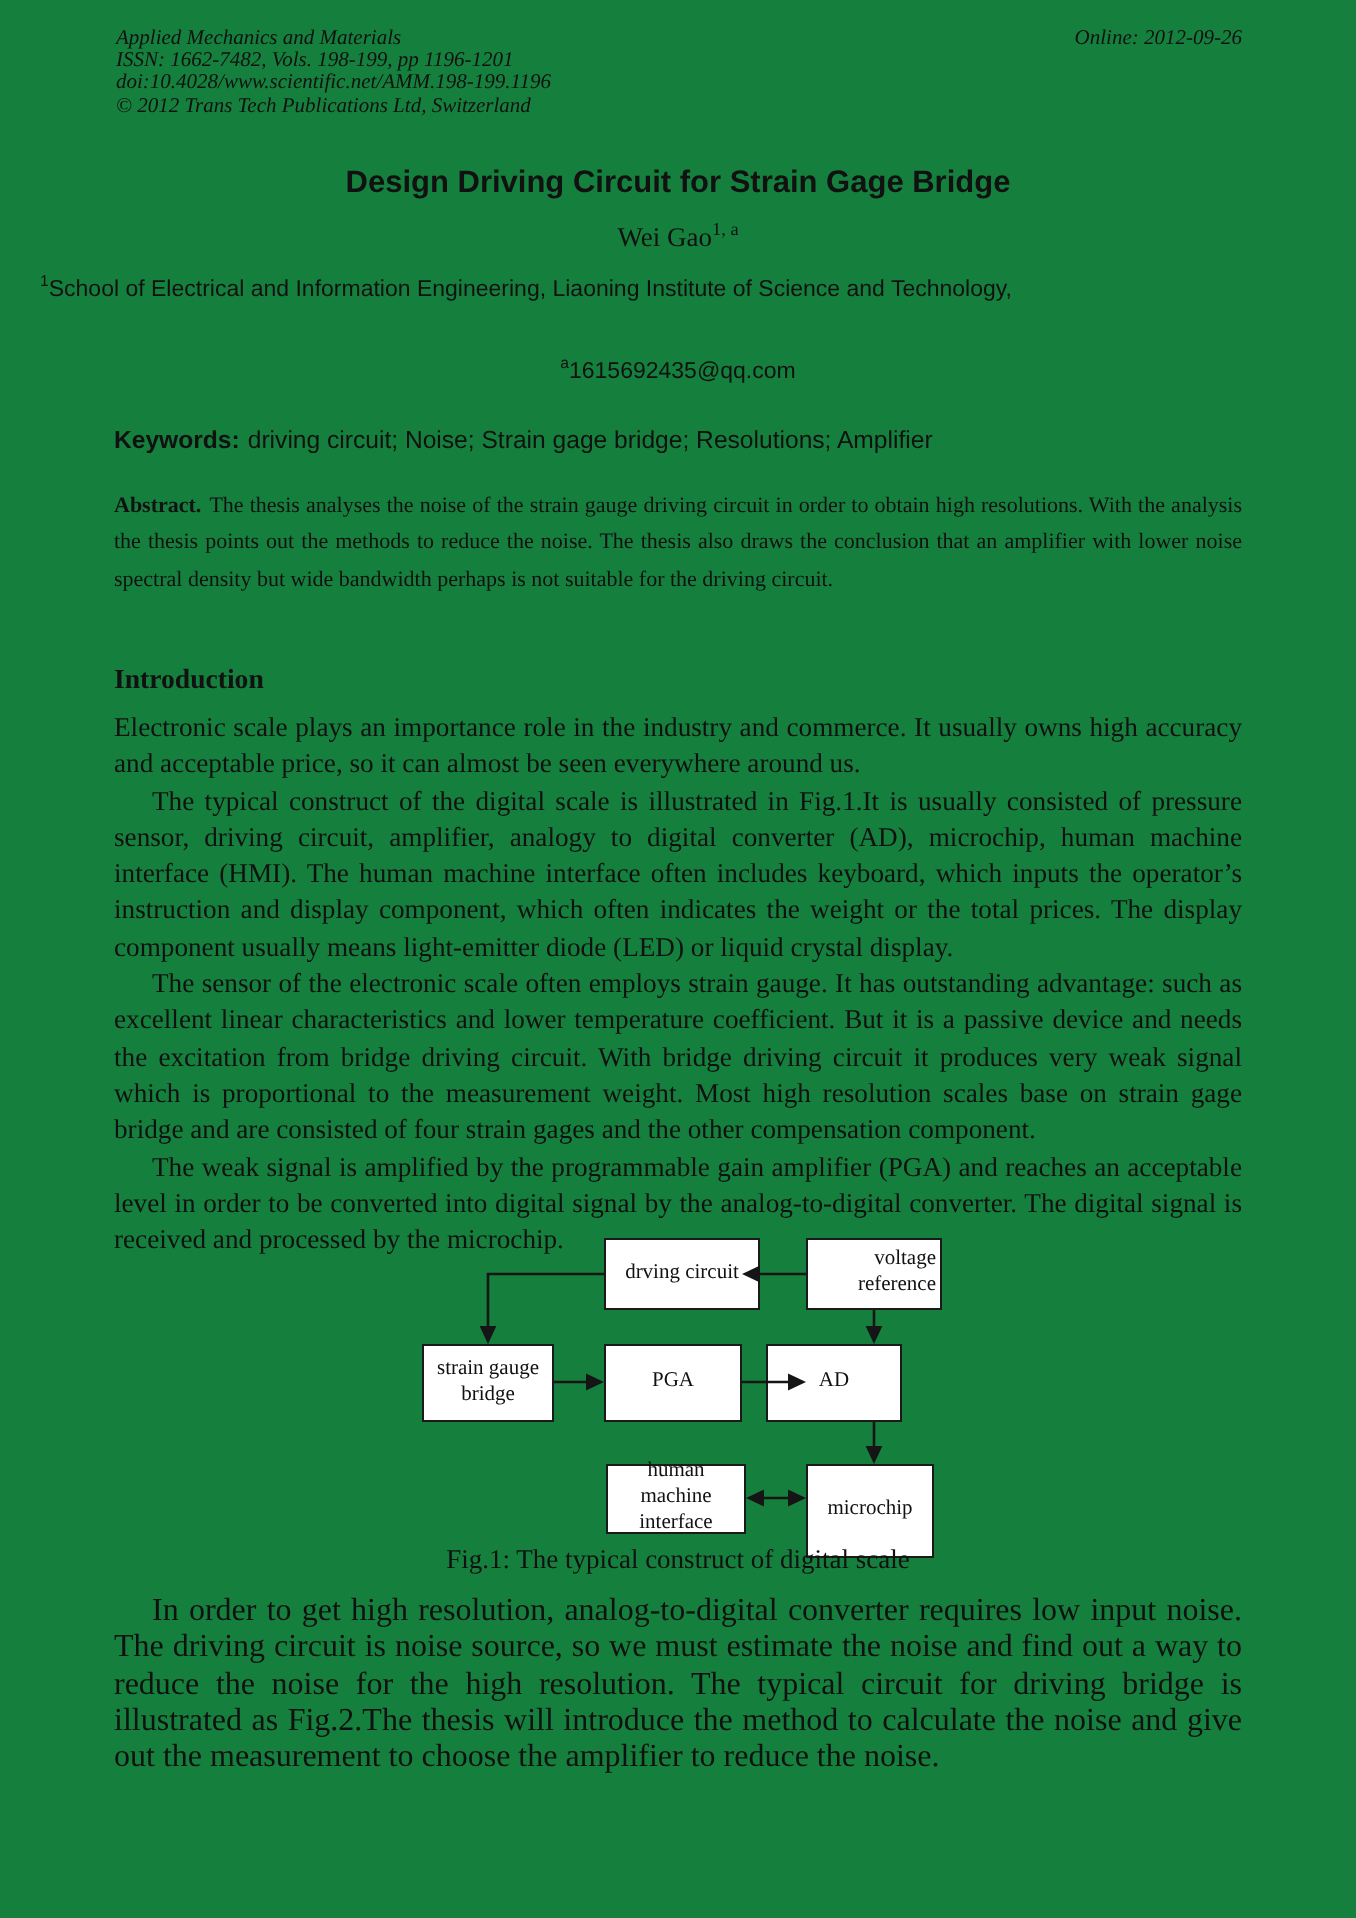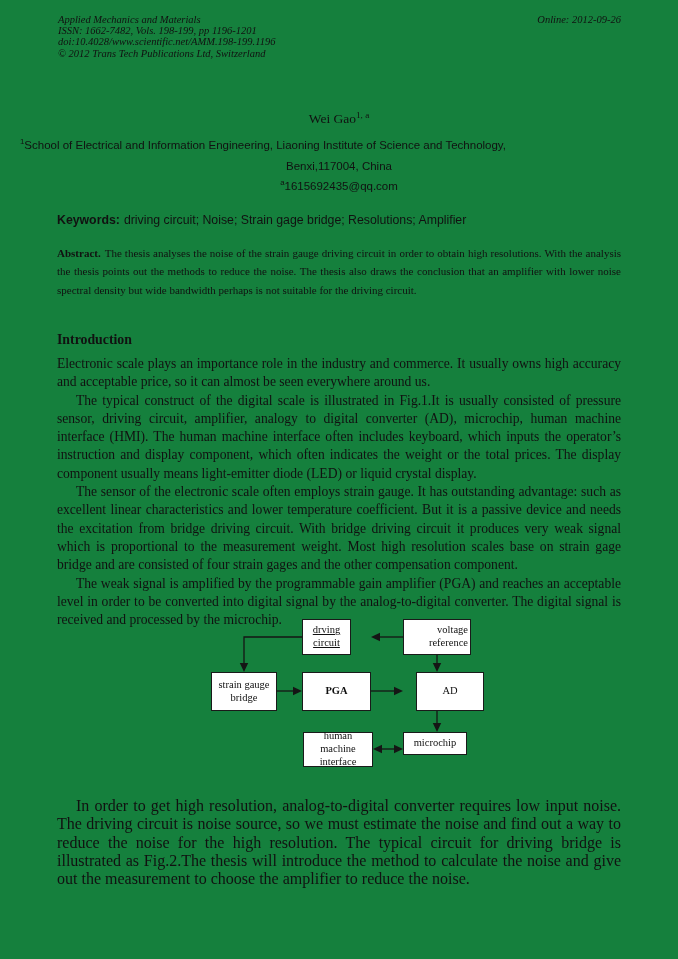--- a/index.html
+++ b/index.html
@@ -109,49 +109,49 @@
   <div class="hdr">
     <div class="hdr-left">
       <div>Applied Mechanics and Materials</div>
       <div>ISSN: 1662-7482, Vols. 198-199, pp 1196-1201</div>
       <div>doi:10.4028/www.scientific.net/AMM.198-199.1196</div>
       <div>© 2012 Trans Tech Publications Ltd, Switzerland</div>
     </div>
     <div class="hdr-right">Online: 2012-09-26</div>
   </div>
 
+  <div class="title">Design Driving Circuit for Strain Gage Bridge</div>
 
   <div class="author"><span>Wei Gao</span><sup>1, a</sup></div>
 
   <div class="affil1"><sup>1</sup><span>School of Electrical and Information Engineering, Liaoning Institute of Science and Technology,</span></div>
 
-  <div class="affil2">Benxi,117004, China</div>
 
   <div class="email"><sup>a</sup><span>1615692435@qq.com</span></div>
 
   <div class="keywords"><span class="kw-label">Keywords:</span><span>driving circuit; Noise; Strain gage bridge; Resolutions; Amplifier</span></div>
 
   <div class="abstract"><span class="ab-label">Abstract.</span><span>The thesis analyses the noise of the strain gauge driving circuit in order to obtain high resolutions. With the analysis the thesis points out the methods to reduce the noise. The thesis also draws the conclusion that an amplifier with lower noise spectral density but wide bandwidth perhaps is not suitable for the driving circuit.</span></div>
 
   <div class="intro-heading">Introduction</div>
 
   <div class="intro-body">
     <p>Electronic scale plays an importance role in the industry and commerce. It usually owns high accuracy and acceptable price, so it can almost be seen everywhere around us.</p>
     <p class="indent">The typical construct of the digital scale is illustrated in Fig.1.It is usually consisted of pressure sensor, driving circuit, amplifier, analogy to digital converter (AD), microchip, human machine interface (HMI). The human machine interface often includes keyboard, which inputs the operator’s instruction and display component, which often indicates the weight or the total prices. The display component usually means light-emitter diode (LED) or liquid crystal display.</p>
     <p class="indent">The sensor of the electronic scale often employs strain gauge. It has outstanding advantage: such as excellent linear characteristics and lower temperature coefficient. But it is a passive device and needs the excitation from bridge driving circuit. With bridge driving circuit it produces very weak signal which is proportional to the measurement weight. Most high resolution scales base on strain gage bridge and are consisted of four strain gages and the other compensation component.</p>
     <p class="indent">The weak signal is amplified by the programmable gain amplifier (PGA) and reaches an acceptable level in order to be converted into digital signal by the analog-to-digital converter. The digital signal is received and processed by the microchip.</p>
   </div>
 
-  <div class="fig-box" style="left:302px;top:619px;width:49px;height:36px;text-decoration:underline;">drving circuit</div>
+  <div class="fig-box" style="left:302px;top:619px;width:78px;height:36px;">drving circuit</div>
   <div class="fig-box" style="left:403px;top:619px;width:68px;height:36px;text-align:right;">voltage reference</div>
   <div class="fig-box" style="left:211px;top:672px;width:66px;height:39px;">strain gauge bridge</div>
-  <div class="fig-box" style="left:302px;top:672px;width:69px;height:39px;font-weight:bold;">PGA</div>
-  <div class="fig-box" style="left:416px;top:672px;width:68px;height:39px;">AD</div>
+  <div class="fig-box" style="left:302px;top:672px;width:69px;height:39px;">PGA</div>
+  <div class="fig-box" style="left:383px;top:672px;width:68px;height:39px;">AD</div>
   <div class="fig-box" style="left:303px;top:732px;width:70px;height:35px;">human machine interface</div>
-  <div class="fig-box" style="left:403px;top:732px;width:64px;height:23px;">microchip</div>
+  <div class="fig-box" style="left:403px;top:732px;width:64px;height:47px;">microchip</div>
 
   <svg class="fig-arrows" width="678" height="959" viewBox="0 0 678 959">
     <g stroke="#151515" stroke-width="1.3" fill="none">
 
       <line x1="403" y1="637" x2="378" y2="637"></line>
 
       <polyline points="302,637 244,637 244,666"></polyline>
 
       <line x1="277" y1="691" x2="296" y2="691"></line>
 
@@ -168,16 +168,17 @@
       <path d="M244,672 L239.8,663 L248.2,663 Z"></path>
       <path d="M302,691 L293,686.8 L293,695.2 Z"></path>
       <path d="M403,691 L394,686.8 L394,695.2 Z"></path>
       <path d="M437,672 L432.8,663 L441.2,663 Z"></path>
       <path d="M437,732 L432.8,723 L441.2,723 Z"></path>
       <path d="M373,749 L382,744.8 L382,753.2 Z"></path>
       <path d="M403,749 L394,744.8 L394,753.2 Z"></path>
     </g>
   </svg>
 
+  <div class="fig-caption">Fig.1: The typical construct of digital scale</div>
 
   <div class="closing">In order to get high resolution, analog-to-digital converter requires low input noise. The driving circuit is noise source, so we must estimate the noise and find out a way to reduce the noise for the high resolution. The typical circuit for driving bridge is illustrated as Fig.2.The thesis will introduce the method to calculate the noise and give out the measurement to choose the amplifier to reduce the noise.</div>
 
 </div>
 
 </body></html>

